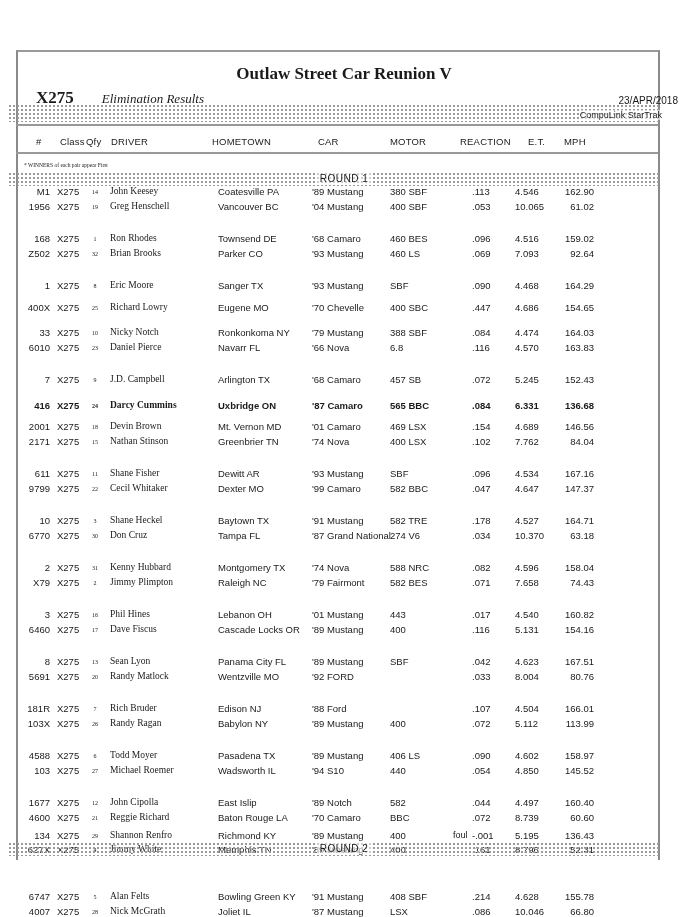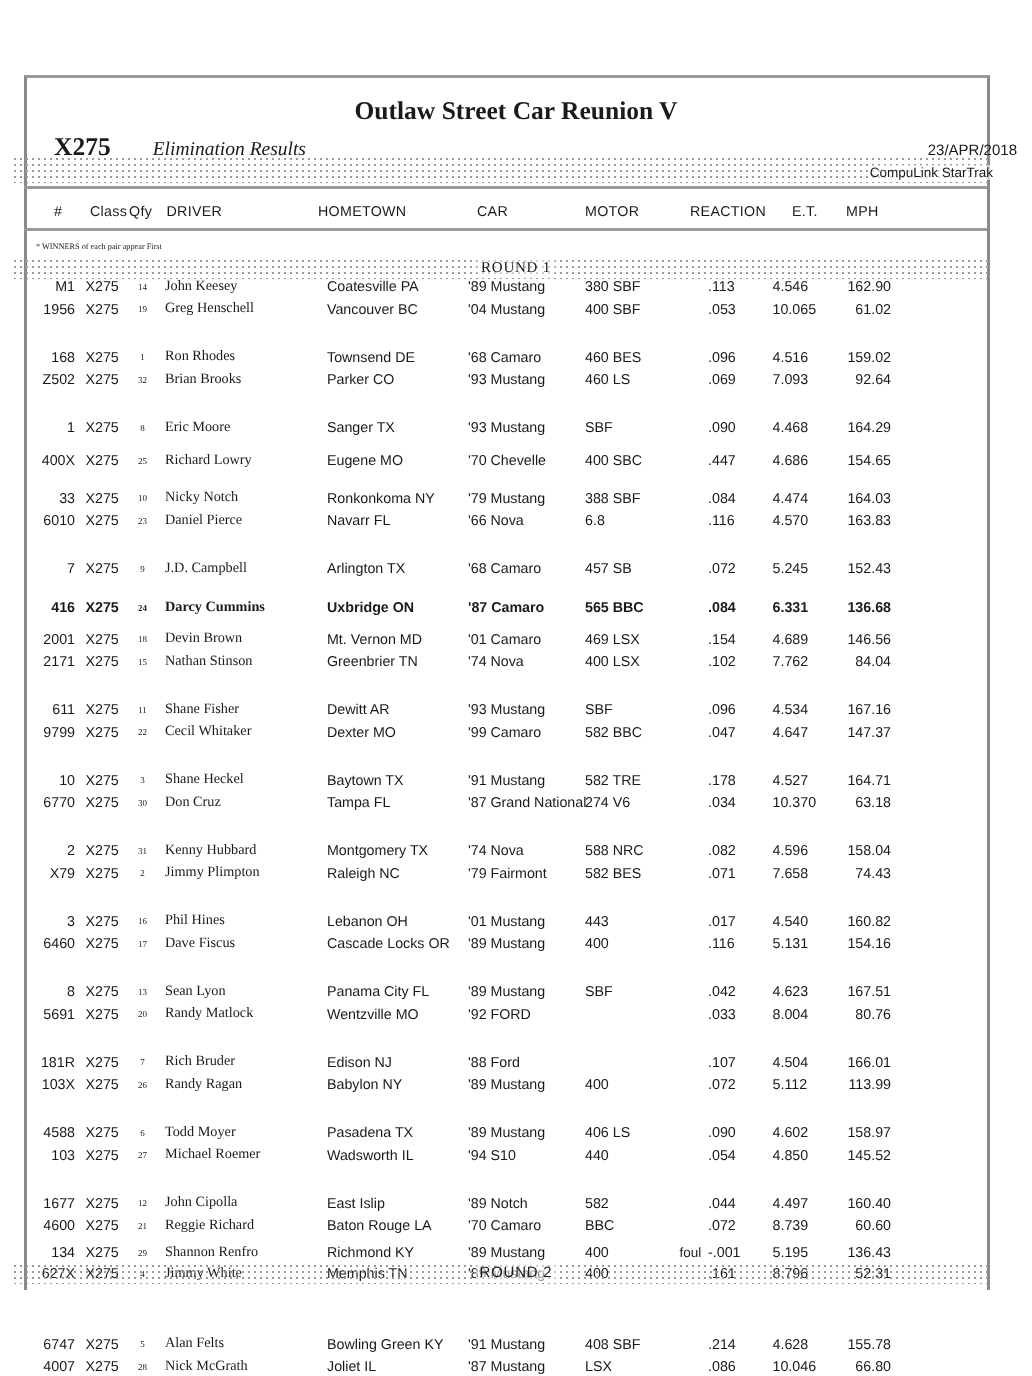--- a/index.html
+++ b/index.html
@@ -68,21 +68,21 @@
   <span class="hdr" style="left:528px">E.T.</span>
   <span class="hdr" style="left:564px">MPH</span>
 </div>
 
 <div class="hr" style="top:152px"></div>
 
 <div class="note">* WINNERS of each pair appear First</div>
 
 <div id="results">
     <div class="dotband round-band" style="top: 172px;"></div>
-    <div class="round-label" style="top: 173px; font-family: Liberation Serif, serif;"><span>ROUND 1</span></div>
+    <div class="round-label" style="top: 173px;"><span>ROUND 1</span></div>
     <div>
       <div class="row" style="top: 186px;">
         <span class="c-num">M1</span>
         <span class="c-cls">X275</span>
         <span class="c-qfy">14</span>
         <span class="c-drv">John Keesey</span>
         <span class="c-home">Coatesville  PA</span>
         <span class="c-car">'89 Mustang</span>
         <span class="c-mot">380 SBF</span>
         <span class="c-foul"></span>

